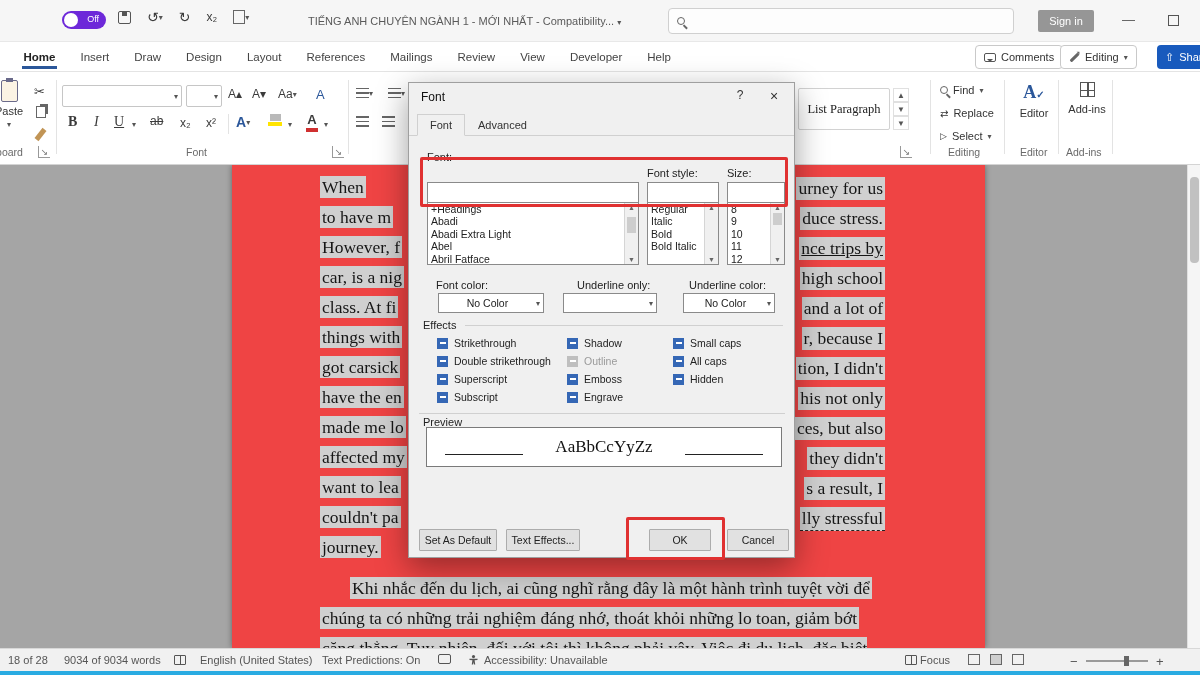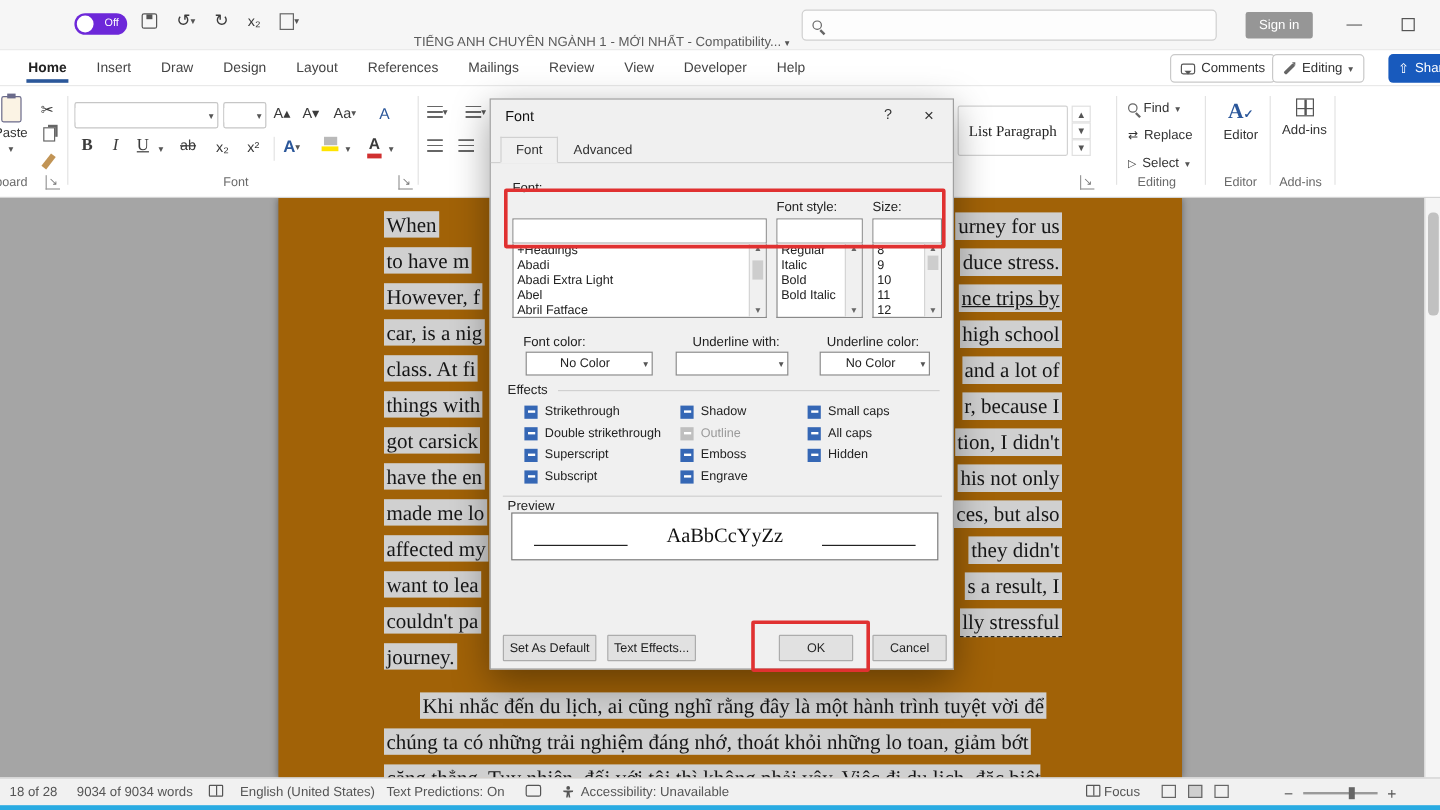--- a/index.html
+++ b/index.html
@@ -9,21 +9,21 @@
 
   
   .titlebar { position:absolute; top:0; left:0; width:1200px; height:42px; background:#f6f6f6; border-bottom:1px solid #e8e8e8; }
   .autosave { position:absolute; left:12px; top:13px; font-size:15px; color:#444;margin-top:32px; }
   .toggle { position:absolute; left:62px; top:11px; width:44px; height:18px; border-radius:9px; background:#6d28d9; color:#fff; font-size:9px; }
   .toggle .knob { position:absolute; left:2px; top:2px; width:14px; height:14px; border-radius:50%; background:#fff; }
   .toggle .state { position:absolute; right:7px; top:3px; }
   .qat { position:absolute; left:118px; top:9px; display:flex; gap:16px; align-items:center; color:#555; font-size:14px; }
   .floppy { width:13px; height:13px; border:1.5px solid #555; border-radius:2px; position:relative; }
   .floppy::after { content:""; position:absolute; top:0; left:3px; width:5px; height:4px; background:#555; }
-  .doc-title { position:absolute; left:308px; top:29px; width:350px; font-size:11px; color:#5a5a5a; white-space:nowrap; overflow:hidden;text-align:right; }
+  .doc-title { position:absolute; left:308px; top:15px; width:350px; font-size:11px; color:#5a5a5a; white-space:nowrap; overflow:hidden; }
   .searchbox { position:absolute; left:668px; top:8px; width:346px; height:26px; background:#fdfdfd; border:1px solid #d0d0d0; border-radius:4px; display:flex; align-items:center; padding:0 8px; gap:6px; }
   .searchbox input { border:0; outline:0; background:transparent; font-size:11px; width:280px; color:#333; }
   .signin { position:absolute; left:1038px; top:10px; width:56px; height:22px; background:#969696; color:#fff; font-size:11px; border:0; border-radius:2px; }
   .wincontrol { position:absolute; top:12px; color:#555; font-size:13px; }
   .restore-ic { width:11px; height:11px; border:1.5px solid #555; }
 
   
   .tabsrow { position:absolute; top:42px; left:0; width:1200px; height:30px; background:#fff; border-bottom:1px solid #e4e4e4; }
   .tabs { position:absolute; left:-22px; top:0; display:flex; gap:21px; align-items:center; height:30px; padding-left:0; }
   .tab { font-size:11.5px; color:#444; padding:6px 2px; cursor:pointer; white-space:nowrap; }
@@ -56,21 +56,21 @@
   .grid-ic { width:15px; height:15px; border:1.5px solid #555; position:relative; }
   .grid-ic::before { content:""; position:absolute; left:50%; top:0; bottom:0; width:1.5px; background:#555; }
   .grid-ic::after { content:""; position:absolute; top:50%; left:0; right:0; height:1.5px; background:#555; }
   .styles-box { position:absolute; left:798px; top:16px; width:92px; height:42px; border:1px solid #d2d2d2; border-radius:2px; display:flex; align-items:center; justify-content:center; font-family:"Liberation Serif","DejaVu Serif",serif; font-size:12.5px; color:#222; }
   .styles-arrows { position:absolute; left:893px; top:16px; width:16px; }
   .styles-arrows span { display:block; width:16px; height:14px; font-size:8px; color:#555; text-align:center; line-height:14px; border:1px solid #e0e0e0; }
   .ed-row { position:absolute; display:flex; align-items:center; gap:5px; font-size:11px; color:#333; }
 
   
   .doc-area { position:absolute; top:165px; left:0; width:1200px; height:483px; background:#a5a5a5; overflow:hidden; }
-  .page { position:absolute; left:232px; top:0; width:753px; height:483px; background:#a16207; box-shadow:0 0 6px rgba(0,0,0,.4); }
+  .page { position:absolute; left:232px; top:0; width:753px; height:483px; background:#ef4444; box-shadow:0 0 6px rgba(0,0,0,.4); }
   .textcol { position:absolute; left:88px; top:0; width:565px; height:483px; font-family:"Liberation Serif","DejaVu Serif",serif; font-size:17.5px; color:#161616; }
   .doc-line { position:absolute; left:0; width:565px; height:28px; }
   .frag { background:#d0d0d0; padding:1px 2px; white-space:nowrap; }
   .frag:empty { display:none; }
   .frag.rgt { position:absolute; right:0; }
   .frag.u-solid { text-decoration:underline; }
   .frag.u-dot { border-bottom:1px dashed #222; }
   .viet .frag { white-space:normal; }
   .indent { margin-left:30px; }
   .v-scroll { position:absolute; right:0; top:0; width:13px; height:483px; background:#f5f5f5; border-left:1px solid #e0e0e0; }
@@ -398,21 +398,21 @@
     <div class="item">11</div>
     <div class="item">12</div>
     <div class="sb">
         <span class="up">▲</span>
         <span class="th" style="top:10px;height:12px;"></span>
         <span class="dn">▼</span>
       </div>
   </div>
 
   <span class="dlg-label" style="left:27px; top:196px;">Font color:</span>
-  <span class="dlg-label" style="left:168px; top:196px;">Underline with:</span>
+  <span class="dlg-label" style="left:168px; top:196px;">Underline only:</span>
   <span class="dlg-label" style="left:280px; top:196px;">Underline color:</span>
   <div class="dd" style="left:29px; top:210px; width:106px;">
       <span class="txt">No Color</span>
       <span class="car">▾</span>
     </div>
   <div class="dd" style="left:154px; top:210px; width:94px;">
       <span class="txt"></span>
       <span class="car">▾</span>
     </div>
   <div class="dd" style="left:274px; top:210px; width:92px;">

